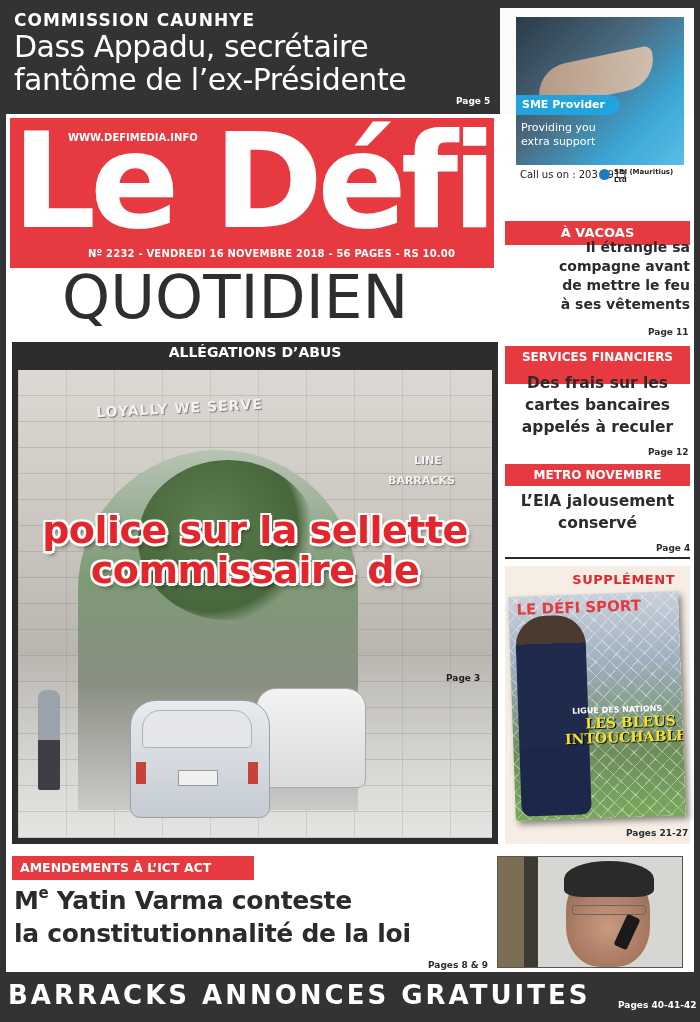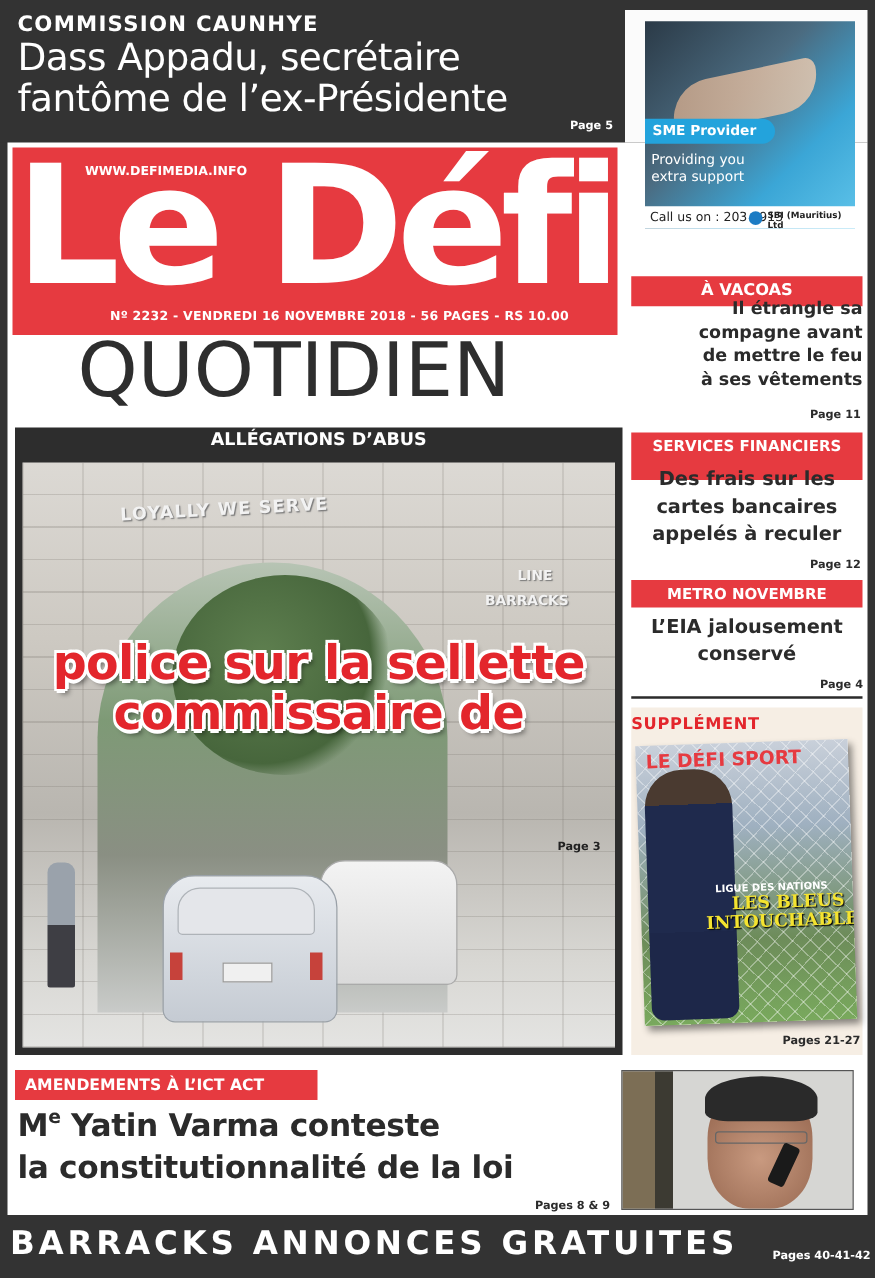--- a/index.html
+++ b/index.html
@@ -73,21 +73,21 @@
     .fin-head { left: 505px; top: 372px; width: 185px; text-align: center; color: #2b2b2b; font-weight: bold; font-size: 15.5px; line-height: 22px; }
     .fin-page { left: 648px; top: 447px; color: #2b2b2b; font-weight: bold; font-size: 9px; }
 
     .metro-label { left: 505px; top: 464px; width: 185px; height: 22px; line-height: 22px; font-size: 12px; }
     .metro-head { left: 505px; top: 490px; width: 185px; text-align: center; color: #2b2b2b; font-weight: bold; font-size: 15.5px; line-height: 22px; }
     .metro-page { left: 656px; top: 543px; color: #2b2b2b; font-weight: bold; font-size: 9px; }
     .metro-rule { left: 505px; top: 557px; width: 185px; height: 2px; background: #2b2b2b; }
 
     
     .supp-box { left: 505px; top: 566px; width: 185px; height: 278px; background: #f6eee4; }
-    .supp-title { left: 505px; top: 572px; width: 170px; text-align: left; color: #e3262c; font-weight: bold; font-size: 13px; letter-spacing: 0.5px; }
+    .supp-title { left: 505px; top: 572px; width: 170px; text-align: right; color: #e3262c; font-weight: bold; font-size: 13px; letter-spacing: 0.5px; }
     .supp-cover { left: 512px; top: 594px; width: 170px; height: 224px; transform: rotate(-2deg);
                   background: linear-gradient(180deg, #c9d0da 0%, #9fb0c0 30%, #6d8c5a 70%, #79a95d 100%);
                   box-shadow: 3px 4px 6px rgba(0,0,0,0.45); overflow: hidden; }
     .supp-net { left: 0; top: 0; width: 170px; height: 224px;
                 background-image: repeating-linear-gradient(45deg, rgba(255,255,255,0.35) 0 1px, transparent 1px 10px),
                                   repeating-linear-gradient(-45deg, rgba(255,255,255,0.35) 0 1px, transparent 1px 10px); }
     .supp-player { left: 6px; top: 20px; width: 70px; height: 200px; border-radius: 30px 30px 10px 10px; background: linear-gradient(180deg, #4a3a30 0 14%, #1f2a4d 14% 65%, #1d2749 65%); }
     .supp-brand { left: 8px; top: 4px; color: #e63a40; font-weight: bold; font-size: 15px; }
     .supp-league { left: 60px; top: 112px; color: #fff; font-weight: bold; font-size: 8px; }
     .supp-head { left: 52px; top: 122px; color: #f4e330; font-weight: bold; font-size: 14px; line-height: 15px; font-family: "DejaVu Serif", serif; text-align: center; text-shadow: 1px 1px 1px #000; }

